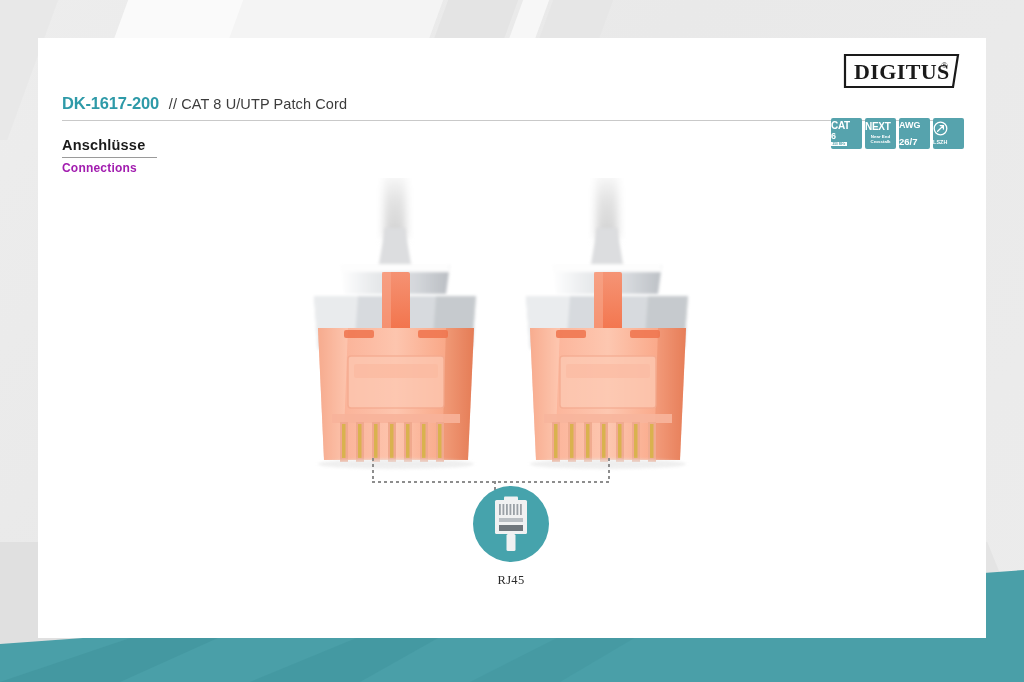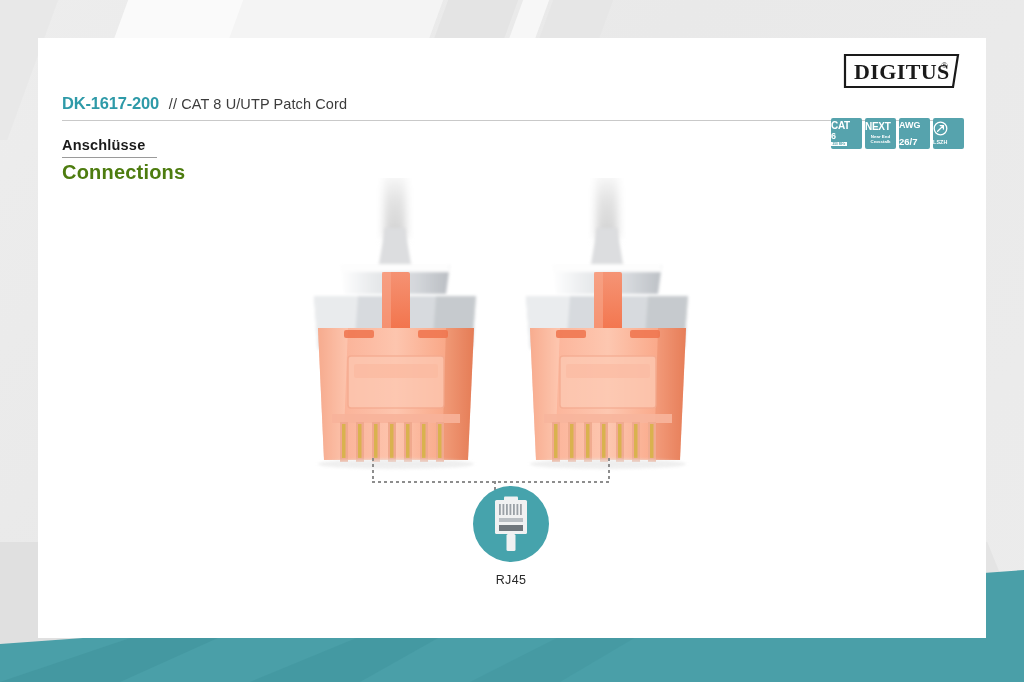--- a/index.html
+++ b/index.html
@@ -175,23 +175,23 @@
     padding-bottom: 2px;
     display: inline-block;
   }
   .section-de-rule {
     width: 95px;
     height: 1px;
     background: #9a9a9a;
     margin: 2px 0 3px 0;
   }
   .section-en {
-    font-size: 20px;
-    font-weight: bold;
-    color: #4d7c0f;
+    font-size: 12px;
+    font-weight: bold;
+    color: #a21caf;
     letter-spacing: 0.2px;
   }
 
   
   .badges {
     position: absolute;
     right: 22px;
     top: 80px;
     display: flex;
     gap: 3px;
@@ -292,20 +292,21 @@
   .dot-bar    { left: 334px; top: 23px; width: 238px; }
   .dot-down   { left: 456px; top: 23px; height: 40px; }
 
   
   .rj45-block {
     position: absolute;
     left: 418px;
     top: 448px;
     width: 110px;
     text-align: center;
+    font-family: Liberation Serif, serif;
   }
   .rj45-circle {
     width: 76px;
     height: 76px;
     border-radius: 50%;
     background: #46a3ac;
     margin: 0 auto;
     display: flex;
     align-items: center;
     justify-content: center;

